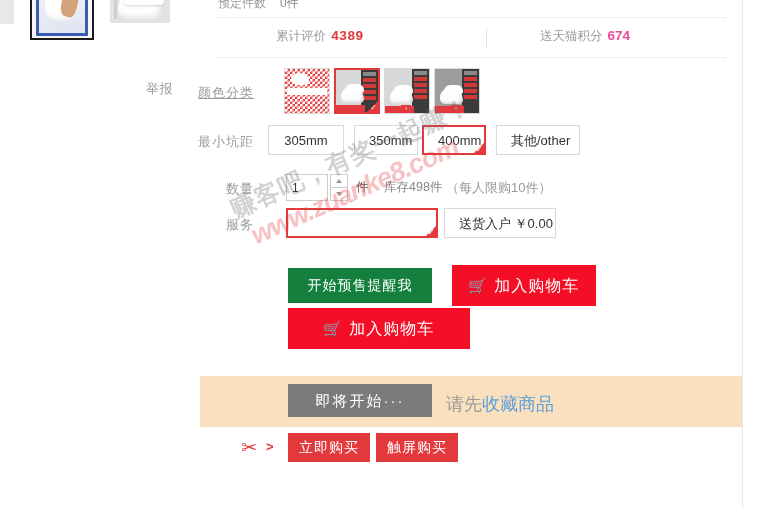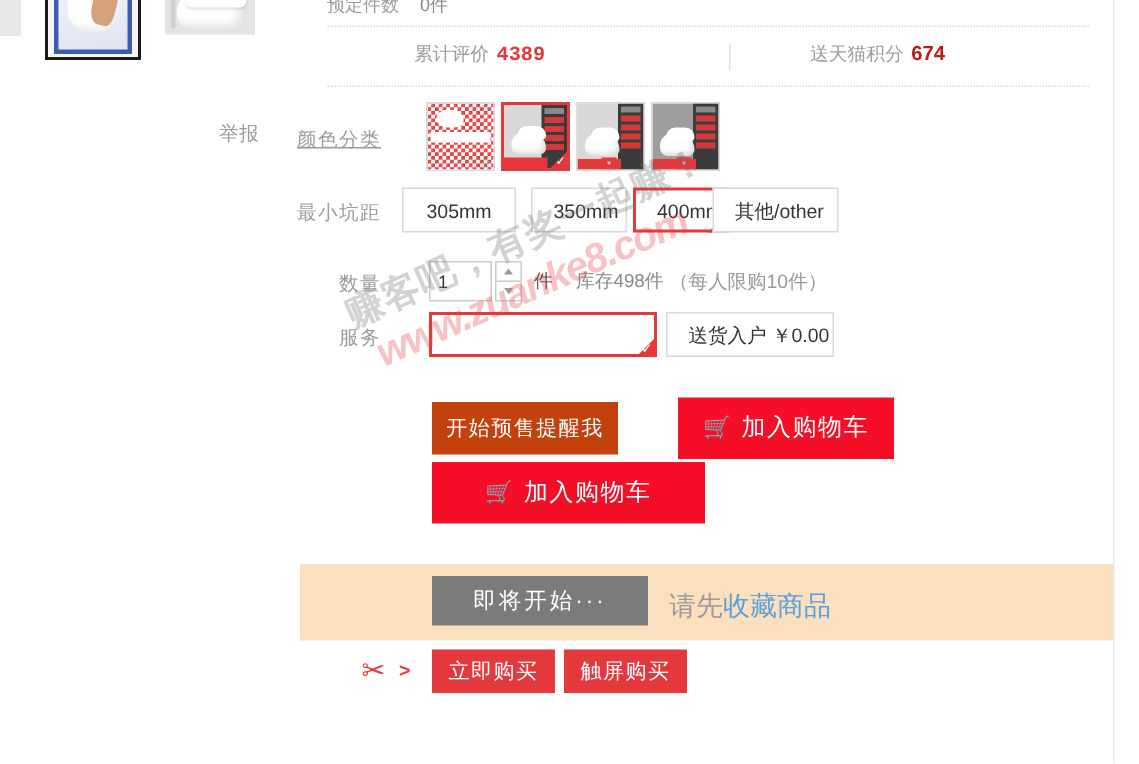--- a/index.html
+++ b/index.html
@@ -145,21 +145,21 @@
   }
   .stat {
     position: absolute;
     top: 0;
     font-size: 12.5px;
     color: #9b9b9b;
     white-space: nowrap;
   }
   .stat .num { font-weight: bold; font-size: 13.5px; margin-left: 5px; }
   .stat .num.red   { color: #e4393c; font-family: Liberation Mono, monospace; }
-  .stat .num.green { color: #b91c1c; }
+  .stat .num.green { color: #ec4899; }
   #stat-sep {
     position: absolute;
     left: 268px; top: 1px;
     width: 1px; height: 18px;
     background: #e0e0e0;
   }
 
   
   .frow { position: absolute; left: 0; }
   .flabel {
@@ -341,23 +341,23 @@
     position: absolute;
     font-size: 16px;
     text-align: center;
     white-space: nowrap;
     cursor: pointer;
     color: #fff;
     letter-spacing: 1px;
   }
   #btn-presale {
     left: 88px; top: 268px;
-    width: 124px; height: 35px;
+    width: 144px; height: 35px;
     line-height: 35px;
-    background: #c2410c;
+    background: #15803d;
     font-size: 14px;
   }
   #btn-cart-1 {
     left: 252px; top: 265px;
     width: 144px; height: 41px;
     line-height: 41px;
     background: #f40f26;
     font-size: 16px;
   }
   #btn-cart-2 {
@@ -562,21 +562,21 @@
 
   <div class="frow" style="top:125px; height:32px; width:100%;">
     <div class="flabel" style="top:8px; left:-12px;">最小坑距</div>
     <div class="optbtn" style="left:68px;  width:76px;">305mm</div>
     <div class="optbtn" style="left:154px; width:64px;">350mm</div>
     <div class="optbtn active" style="left:222px; width:64px;">
       <span>400mm</span>
       <span class="tick"></span>
       <span class="tickmark">✓</span>
     </div>
-    <div class="optbtn" style="left:275px; width:84px;">其他/other</div>
+    <div class="optbtn" style="left:296px; width:84px;">其他/other</div>
   </div>
 
   <div class="frow" style="top:174px; height:30px; width:100%;">
     <div class="flabel" style="top:6px; left:-12px;">数量</div>
     <div style="position:absolute; left:86px; top:0; width:420px; height:30px;">
       <input id="qty-input" type="text" value="1" style="">
       <div class="spin up" style="top:0;">
           <span class="ar"></span>
         </div>
       <div class="spin down" style="top:13px;">

